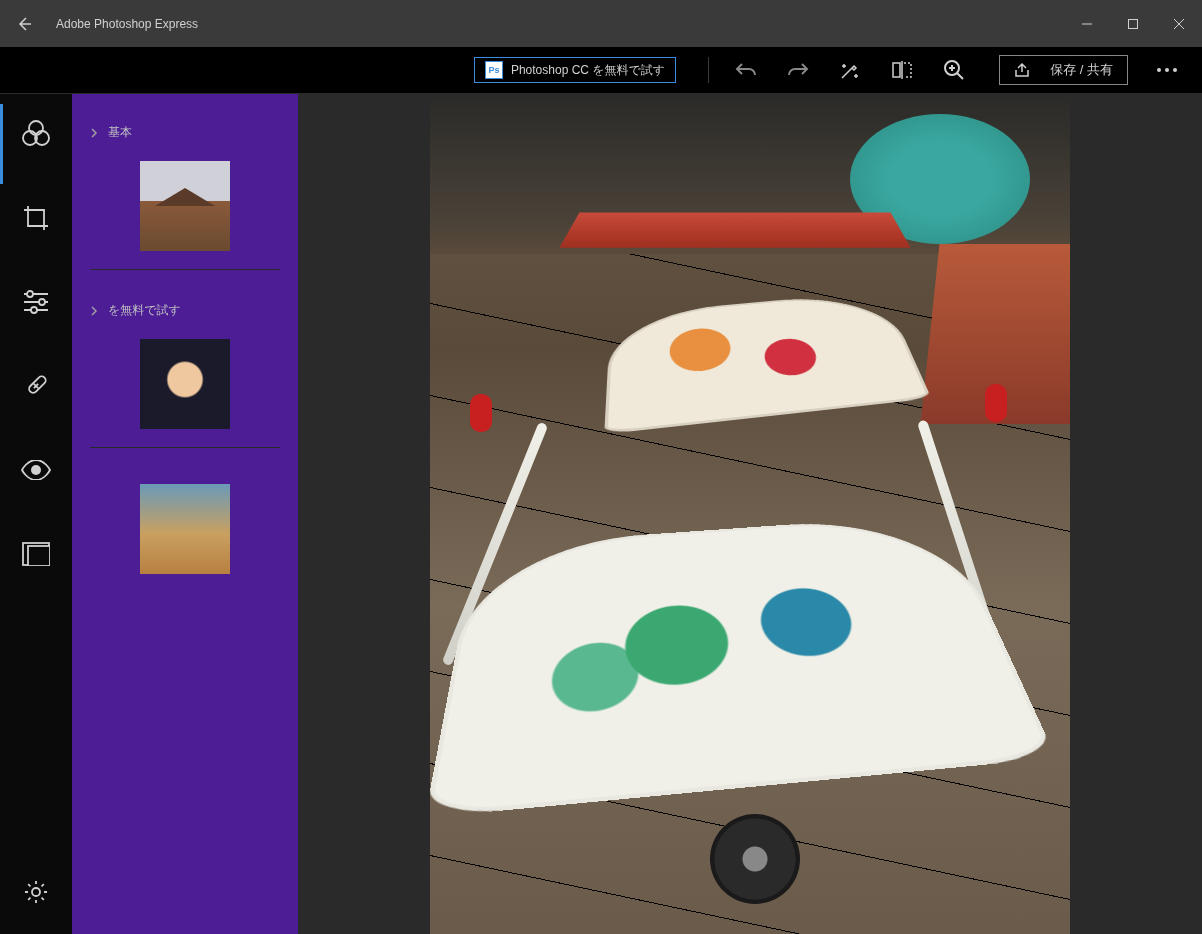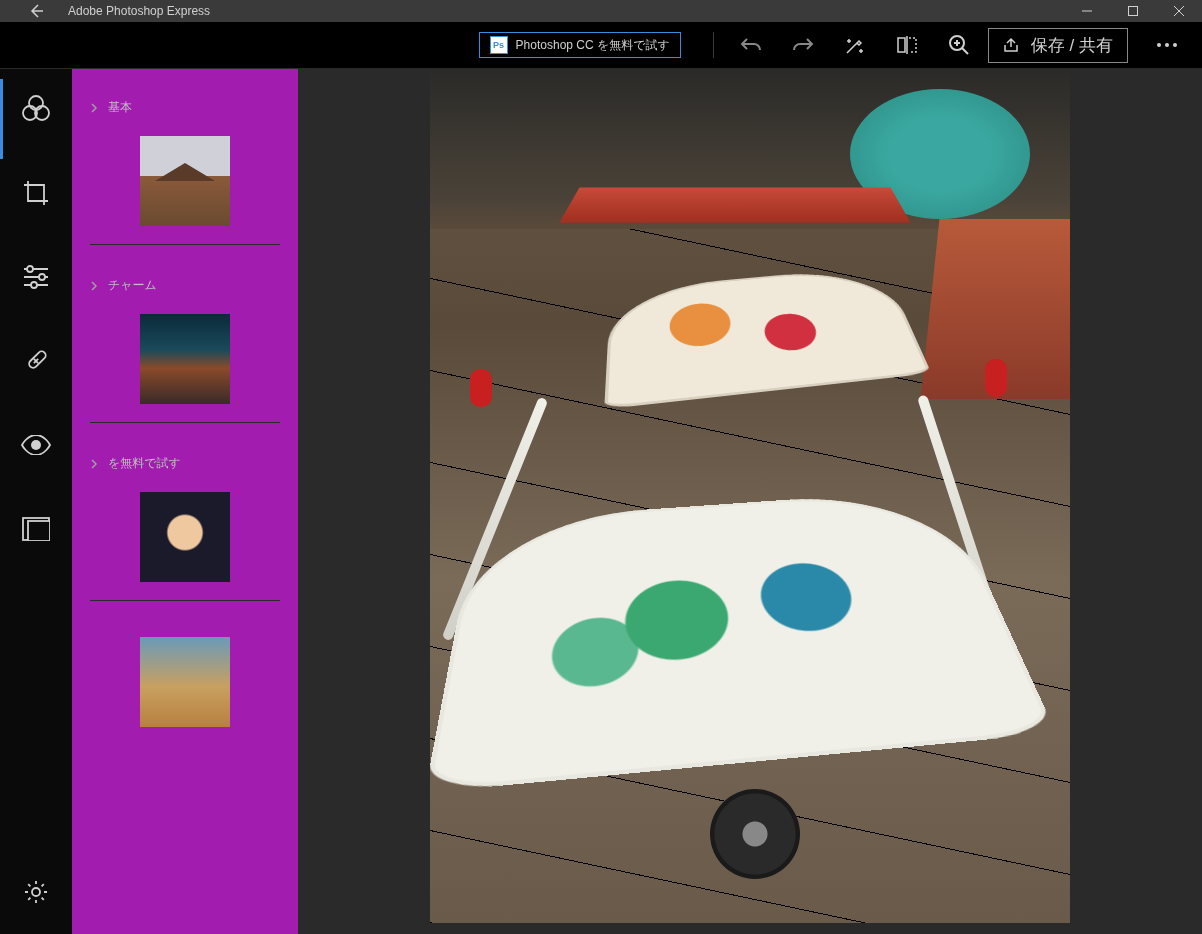--- a/index.html
+++ b/index.html
@@ -7,25 +7,25 @@
   width: 1202px;
   height: 934px;
   background: #1a1a1a;
   font-family: "Segoe UI", "Yu Gothic", sans-serif;
   color: #e0e0e0;
   overflow: hidden;
   display: flex;
   flex-direction: column;
 }
 .titlebar {
-  height: 22px;
+  height: 47px;
   background: #3a3a3a;
   display: flex;
   align-items: center;
-  padding-left: 16px;
+  padding-left: 4px;
 }
 .back-btn {
   width: 40px;
   height: 33px;
   display: flex;
   align-items: center;
   justify-content: center;
   cursor: pointer;
 }
 .title {
@@ -95,25 +95,25 @@
   display: flex;
   align-items: center;
   justify-content: center;
   cursor: pointer;
 }
 .save-btn {
   border: 1px solid #888;
   display: flex;
   align-items: center;
   padding: 5px 14px;
-  gap: 12px;
-  font-size: 17px;
+  gap: 20px;
+  font-size: 13px;
   color: #d0d0d0;
   cursor: pointer;
-  margin-left: 0;
+  margin-left: 16px;
 }
 .more-btn {
   width: 46px;
   height: 38px;
   display: flex;
   align-items: center;
   justify-content: center;
   cursor: pointer;
   margin-left: 10px;
 }
@@ -149,21 +149,21 @@
   bottom: -28px;
   width: 3px;
   background: #3a8dde;
 }
 .rail-bottom {
   margin-top: auto;
   margin-bottom: 20px;
 }
 .panel {
   width: 226px;
-  background: #a21caf;
+  background: #4c1d95;
   overflow-y: auto;
   padding: 12px 0;
 }
 .category {
   padding: 10px 0;
 }
 .cat-header {
   display: flex;
   align-items: center;
   padding: 8px 18px;
@@ -449,30 +449,20 @@
 
   <div class="panel">
     <div class="category">
       <div class="cat-header">
         <svg width="8" height="10" viewBox="0 0 8 10" fill="none" stroke="#a0a0a0" stroke-width="1.5">
             <path d="M2 1 L6 5 L2 9"></path>
           </svg>
         <span>基本</span>
       </div>
       <div class="thumb thumb-basic"></div>
-      <div class="cat-sep"></div>
-    </div>
-    <div class="category">
-      <div class="cat-header">
-        <svg width="8" height="10" viewBox="0 0 8 10" fill="none" stroke="#a0a0a0" stroke-width="1.5">
-            <path d="M2 1 L6 5 L2 9"></path>
-          </svg>
-        <span>チャーム</span>
-      </div>
-      <div class="thumb thumb-charm"></div>
       <div class="cat-sep"></div>
     </div>
     <div class="category">
       <div class="cat-header">
         <svg width="8" height="10" viewBox="0 0 8 10" fill="none" stroke="#a0a0a0" stroke-width="1.5">
             <path d="M2 1 L6 5 L2 9"></path>
           </svg>
         <span>を無料で試す</span>
       </div>
       <div class="thumb thumb-portrait"></div>

